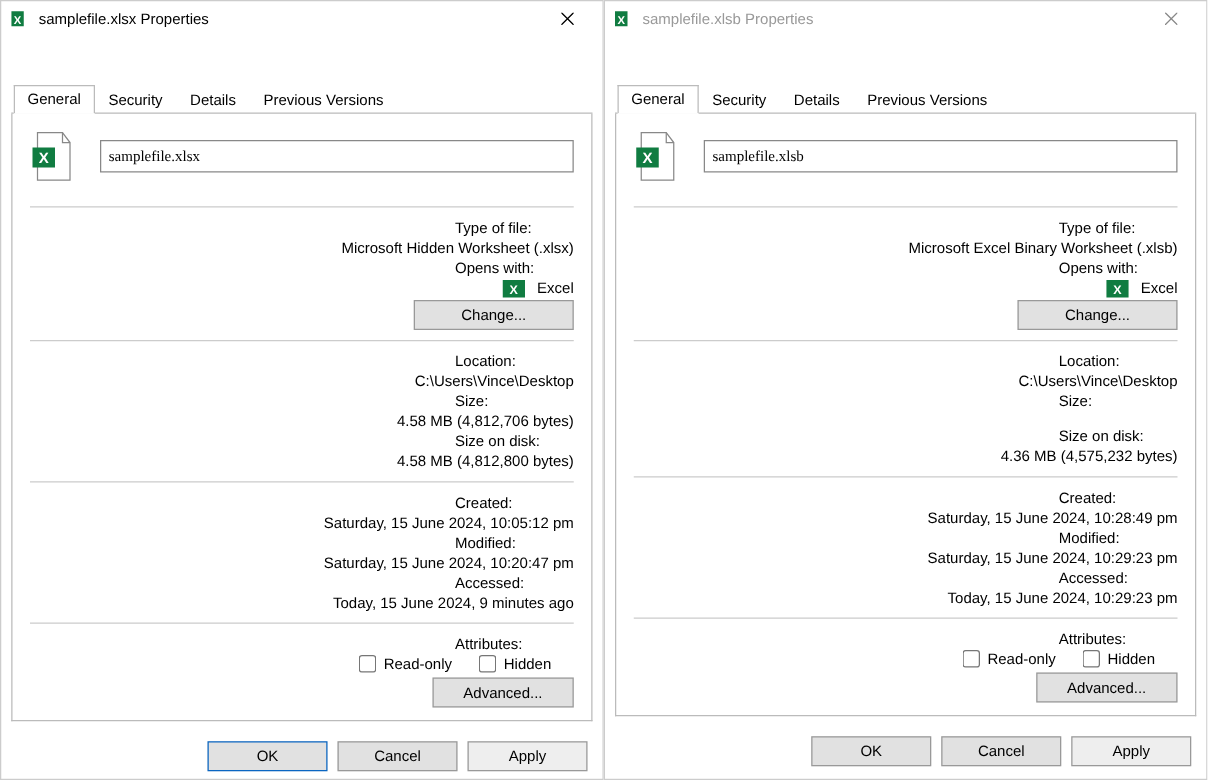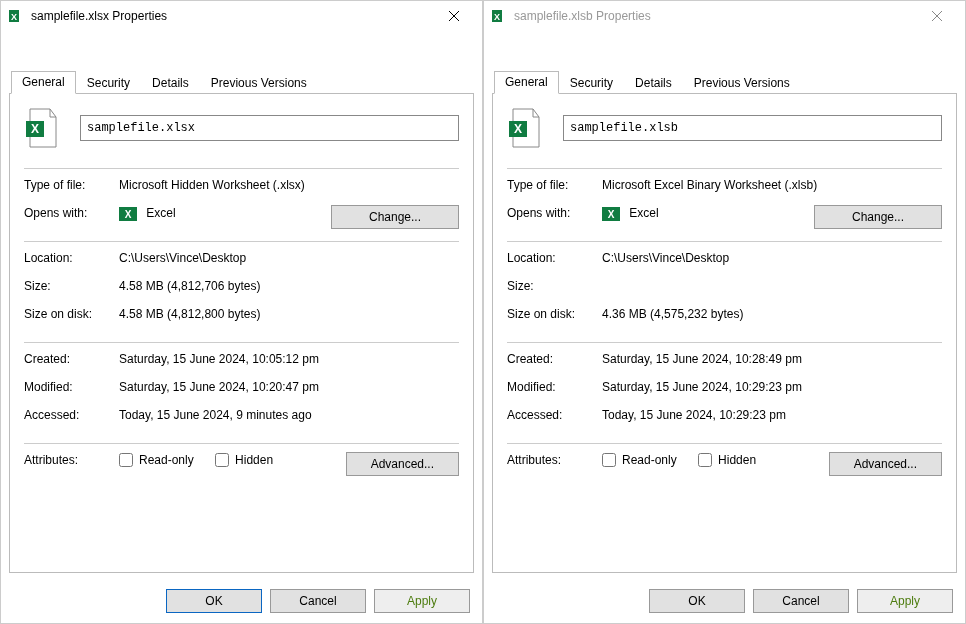--- a/index.html
+++ b/index.html
@@ -79,29 +79,30 @@
     align-items: center;
     gap: 20px;
     margin-bottom: 12px;
   }
   .fileheader .icon-lg { width: 36px; height: 40px; display:flex; align-items:center; justify-content:center; }
   .fname-input {
     flex: 1;
     height: 26px;
     padding: 0 6px;
     border: 1px solid #888;
-    font-family: Liberation Mono, monospace;
+    font-family: Liberation Serif, serif;
     font-size: 12px;
   }
   .sep { border: none; border-top: 1px solid #ccc; margin: 8px 0; }
   .row {
     display: flex;
-    align-items: flex-start;
+    align-items: flex-end;
     min-height: 28px;
     line-height: 16px;
+    flex-direction: column;
   }
   .row .label { width: 95px; }
   .row .value { flex: 1; }
   .appicon { display:inline-flex; margin-right:6px; vertical-align:middle; }
   .btn {
     border: 1px solid #999;
     background: #e1e1e1;
     height: 24px;
     min-width: 88px;
     font-family: inherit;
@@ -117,21 +118,21 @@
   }
   .chk input { width: 14px; height: 14px; margin:0; }
   .footer {
     display: flex;
     justify-content: flex-end;
     gap: 8px;
     padding: 8px 12px 10px 0;
   }
   .footer .btn { width: 96px; height: 24px; }
   .btn.primary { border: 1px solid #0a66c2; }
-  .btn.disabled { color: #4d7c0f; background: #eee; }
+  .btn.disabled { color: #000000; background: #eee; }
 </style>
 </head>
 <body>
 
 <div class="dialog">
   <div class="titlebar">
     <span class="title-icon">
       <svg width="16" height="16">
           <rect x="0" y="0" width="16" height="16" fill="#fff"></rect>
           <rect x="0" y="2" width="10" height="12" fill="#107c41"></rect>

